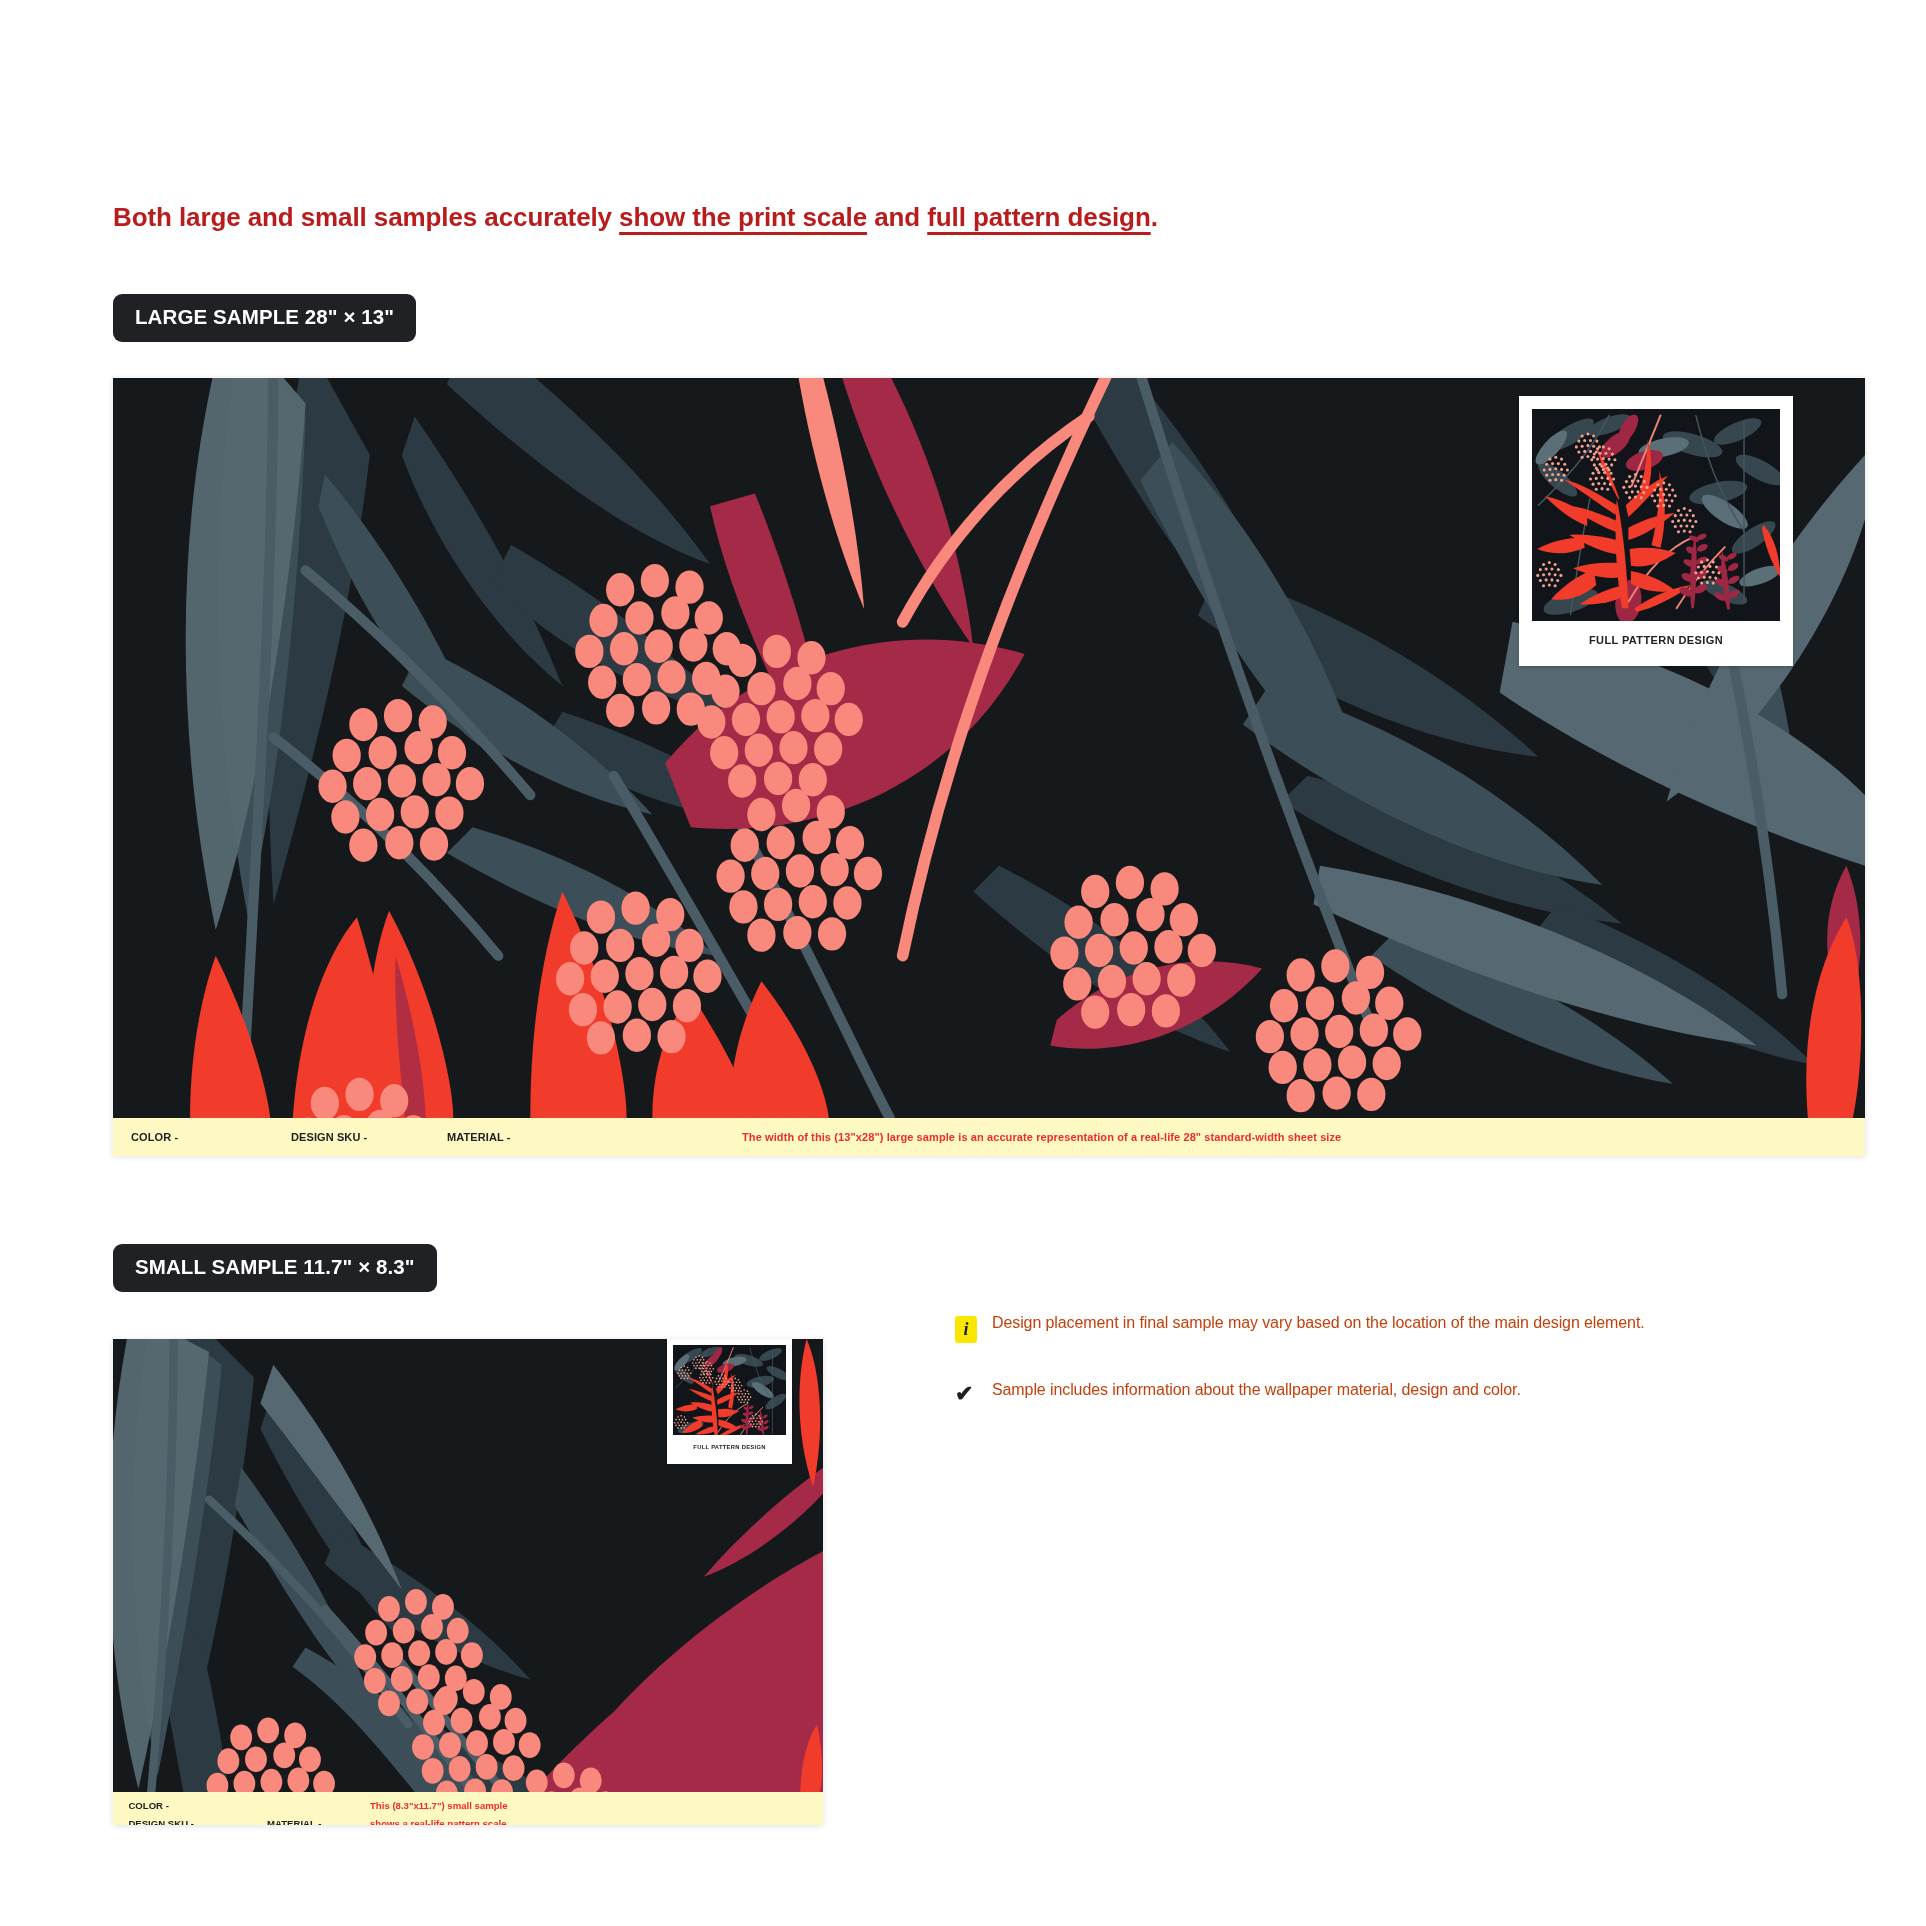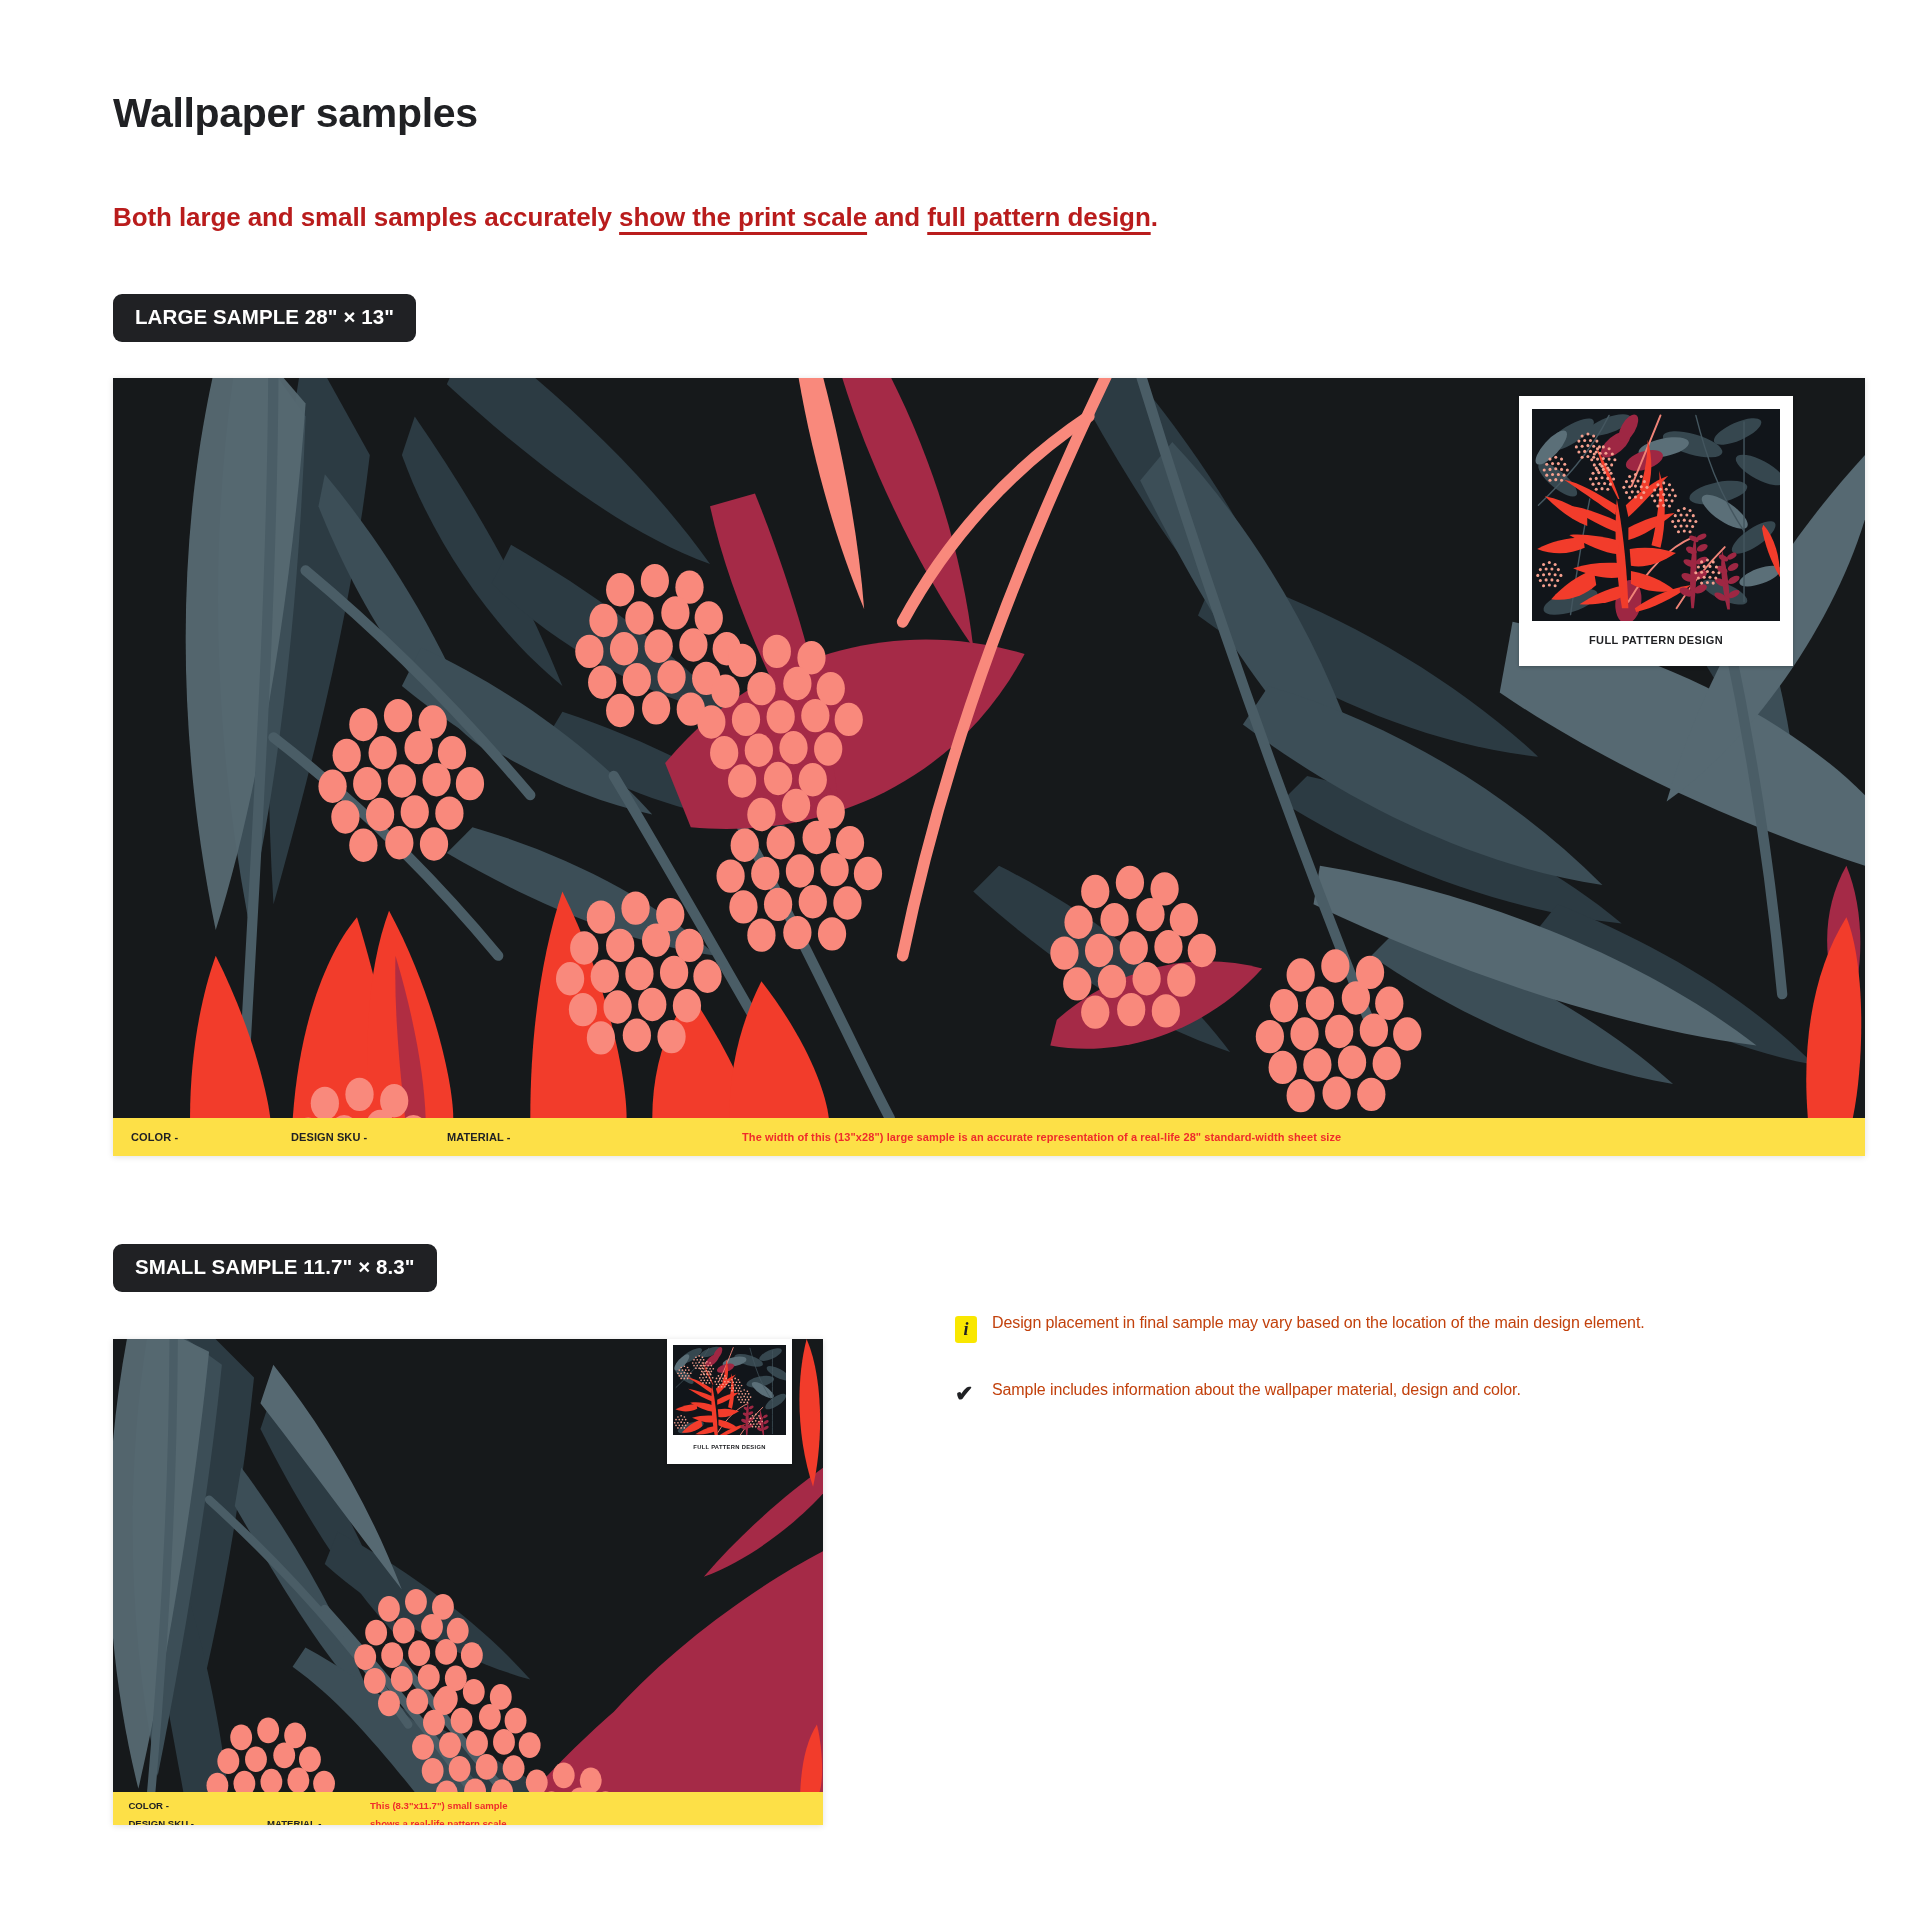--- a/index.html
+++ b/index.html
@@ -54,21 +54,21 @@
     overflow: hidden;
   }
   #sample-large .art { height: 740px; }
   #sample-small .art { height: 453px; }
 
   .art svg { display: block; width: 100%; height: 100%; }
 
   
   .info-bar {
     position: absolute; left: 0; right: 0; bottom: 0;
-    background: #fde047;
+    background: #fef9c3;
     display: flex; align-items: center;
   }
   #sample-large .info-bar { height: 38px; }
   #sample-small .info-bar { height: 33px; }
 
   .meta { font-size: 11px; font-weight: 700; color: #202124; letter-spacing: 0.1px; white-space: nowrap; }
   .note { font-size: 11px; font-weight: 700; color: #ef2b2b; letter-spacing: 0.1px; white-space: nowrap; }
 
   
   #lg-meta-color   { position: absolute; left: 18px;   top: 50%; transform: translateY(-50%); }
@@ -121,21 +121,20 @@
   .icon-check { font-size: 22px; color: #202124; line-height: 1; font-weight: 700; }
   .feature .text {
     font-size: 16px; line-height: 1.38; color: #c2410c; letter-spacing: -0.1px;
   }
 </style>
 </head>
 <body>
 
 <div class="page">
 
-  <h1 class="page-title">Wallpaper samples</h1>
 
   <div class="subtitle">
     <span>Both large and small samples accurately </span><span class="u">show the print scale</span><span> and </span><span class="u">full pattern design</span><span>.</span>
   </div>
 
   <div class="badge" id="badge-large">LARGE SAMPLE 28" × 13"</div>
 
   <div class="sample" id="sample-large">
     <div class="art">
       <svg viewBox="0 0 2729 1153" preserveAspectRatio="xMidYMid slice" aria-hidden="true">

